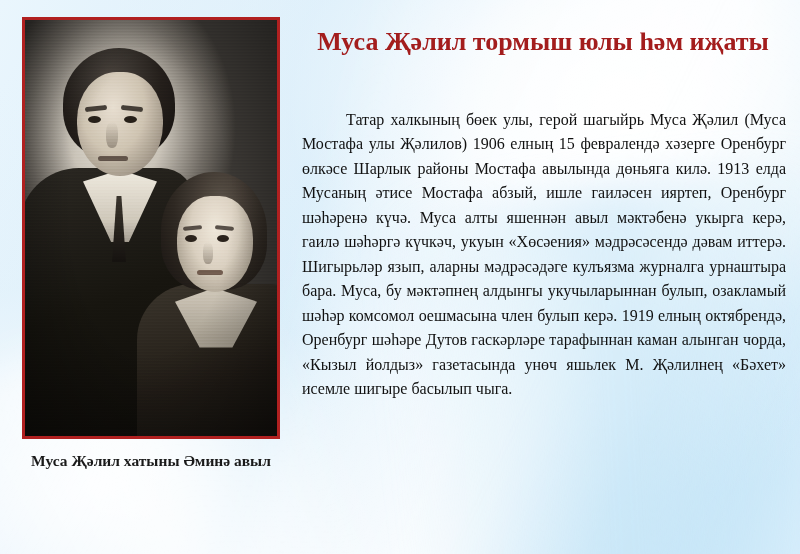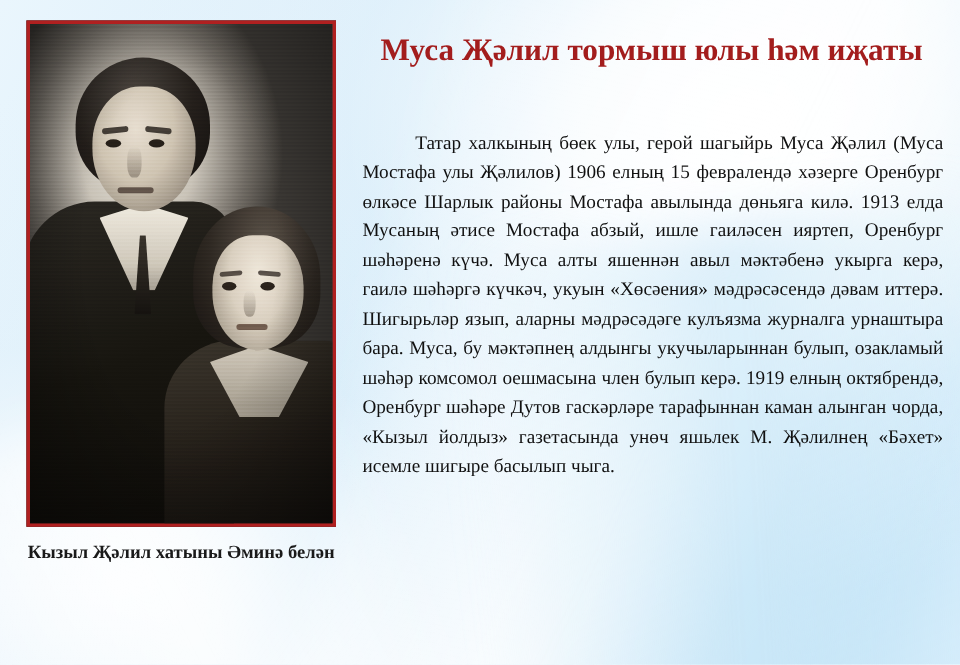--- a/index.html
+++ b/index.html
@@ -289,20 +289,20 @@
         <div class="w-brow-r"></div>
         <div class="w-eye-l"></div>
         <div class="w-eye-r"></div>
         <div class="w-nose"></div>
         <div class="w-mouth"></div>
 
         <div class="photo-grain"></div>
         <div class="photo-vignette"></div>
       </div>
     </div>
-    <div class="photo-caption">Кызыл Җәлил хатыны Әминә белән</div>
+    <div class="photo-caption">Муса Җәлил хатыны Әминә авыл</div>
   </div>
 
   <div class="title">Муса Җәлил тормыш юлы һәм иҗаты</div>
 
   <div class="body-text">Татар халкының бөек улы, герой шагыйрь Муса Җәлил (Муса Мостафа улы Җәлилов) 1906 елның 15 февралендә хәзерге Оренбург өлкәсе Шарлык районы Мостафа авылында дөньяга килә. 1913 елда Мусаның әтисе Мостафа абзый, ишле гаиләсен ияртеп, Оренбург шәһәренә күчә. Муса алты яшеннән авыл мәктәбенә укырга керә, гаилә шәһәргә күчкәч, укуын «Хөсәения» мәдрәсәсендә дәвам иттерә. Шигырьләр язып, аларны мәдрәсәдәге кулъязма журналга урнаштыра бара. Муса, бу мәктәпнең алдынгы укучыларыннан булып, озакламый шәһәр комсомол оешмасына член булып керә. 1919 елның октябрендә, Оренбург шәһәре Дутов гаскәрләре тарафыннан каман алынган чорда, «Кызыл йолдыз» газетасында унөч яшьлек М. Җәлилнең «Бәхет» исемле шигыре басылып чыга.</div>
 
 </div>
 
 </body></html>

